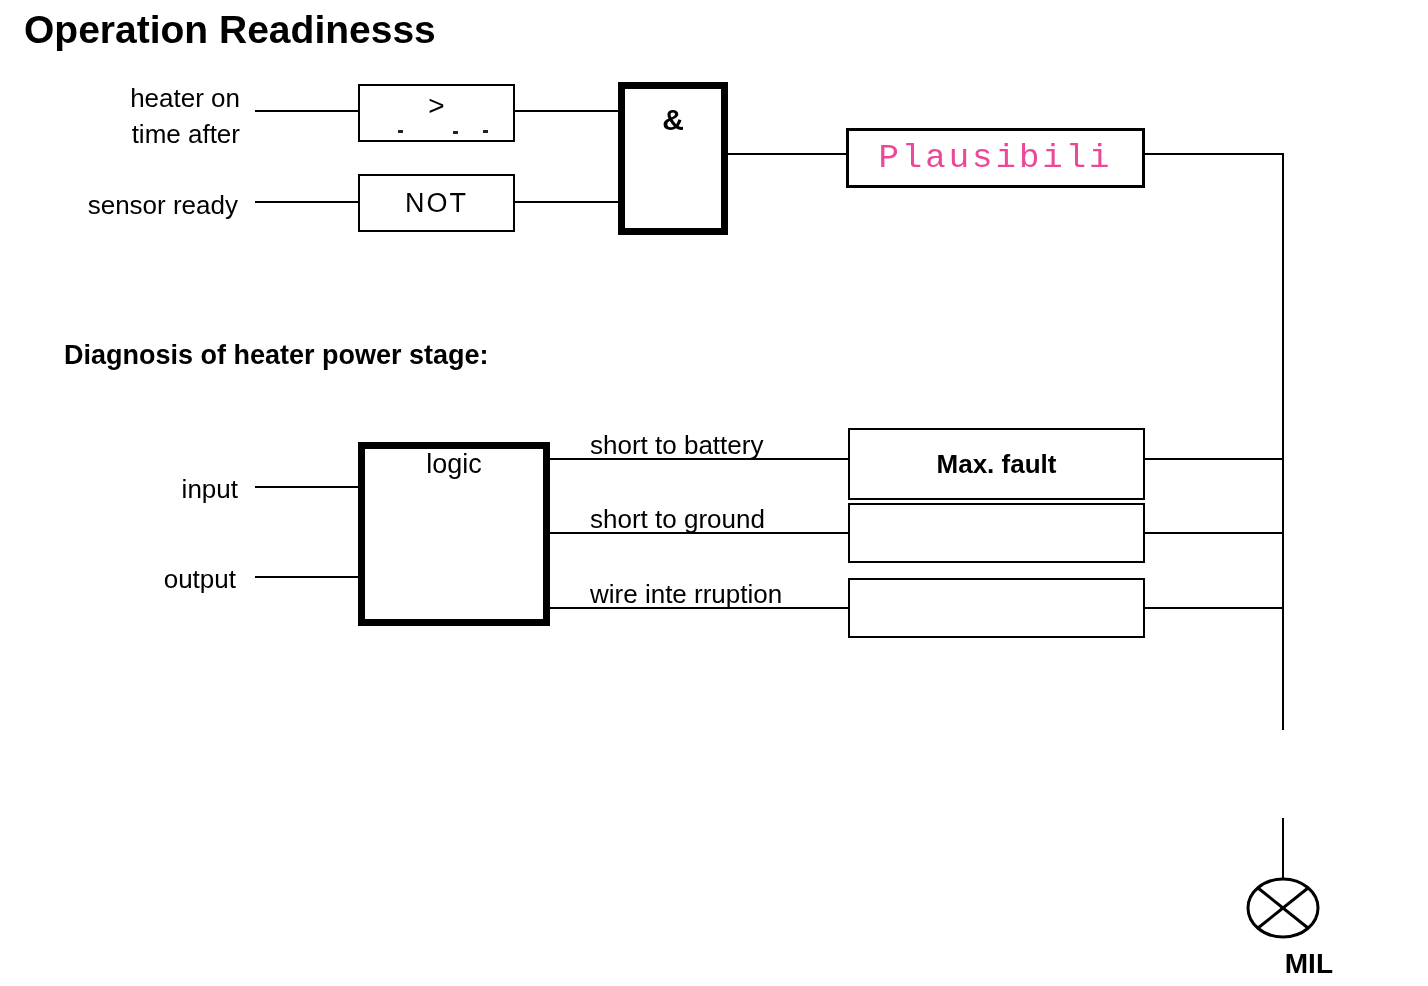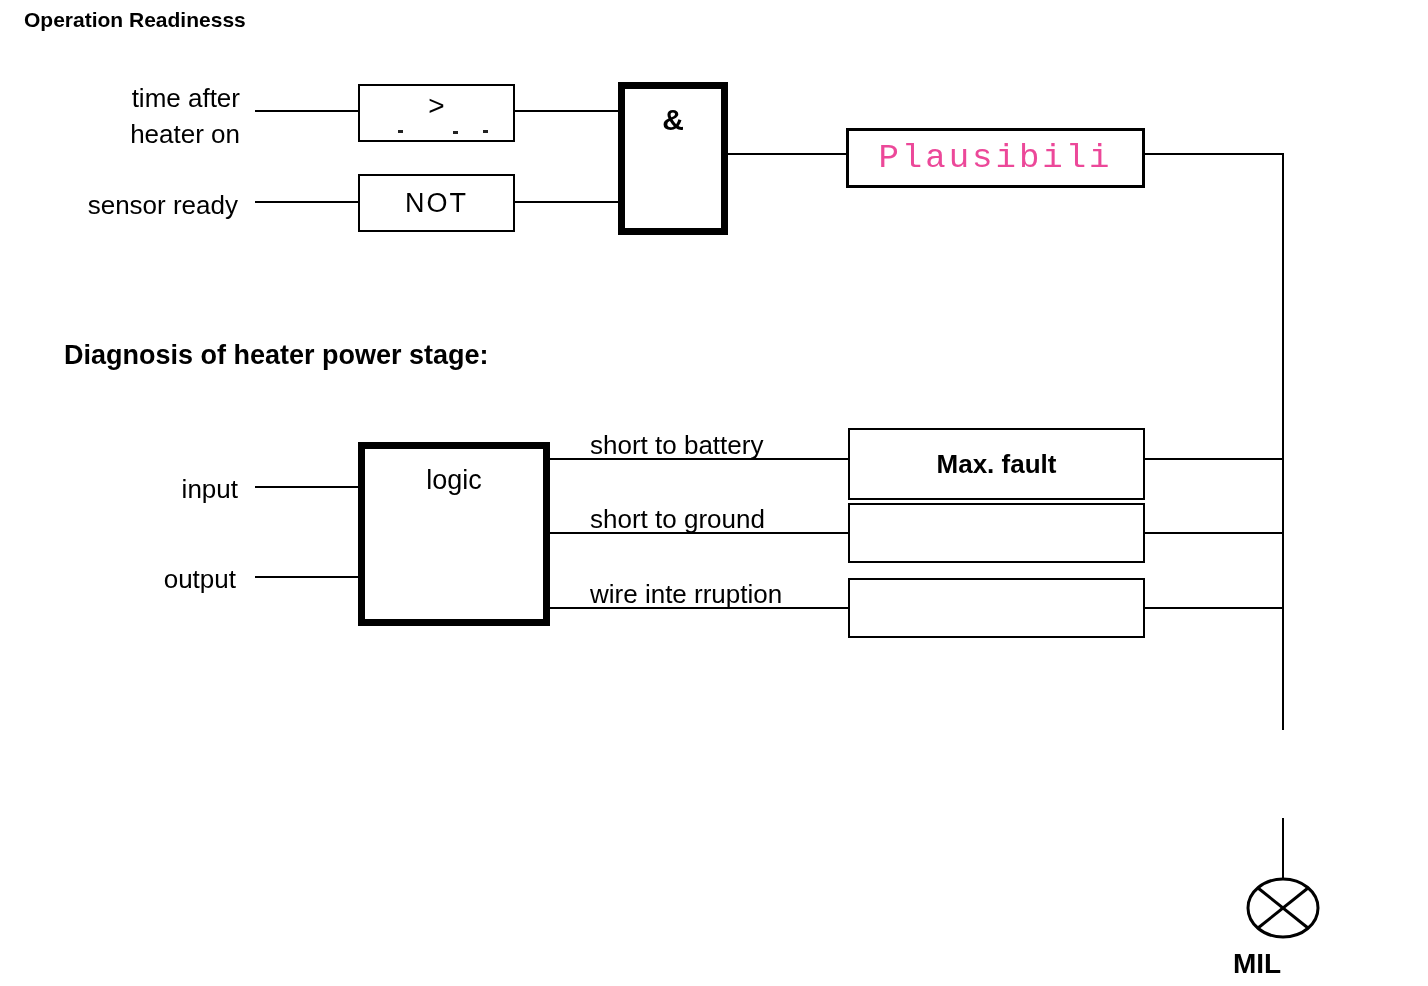--- a/index.html
+++ b/index.html
@@ -7,21 +7,21 @@
     position: relative;
     width: 1428px;
     height: 986px;
     background: #ffffff;
     font-family: "Liberation Sans", sans-serif;
     color: #000000;
     overflow: hidden;
   }
   .title {
     position: absolute;
-    font-size: 21px;
+    font-size: 39px;
     font-weight: bold;
     white-space: nowrap;
   }
   .heading {
     position: absolute;
     font-size: 27px;
     font-weight: bold;
     white-space: nowrap;
   }
   .label {
@@ -41,21 +41,21 @@
     align-items: center;
     justify-content: center;
   }
   .box.top-label { align-items: flex-start; }
   .box.thick { border-width: 7px; }
   .hline { position: absolute; height: 2px; background: #000000; }
   .vline { position: absolute; width: 2px; background: #000000; }
   .gate-symbol { font-size: 30px; font-weight: bold; padding-top: 14px; }
   .threshold-symbol { font-size: 28px; padding-top: 4px; }
   .not-label { font-size: 27px; letter-spacing: 2px; }
-  .logic-label { font-size: 27px; padding-top: 16px; }
+  .logic-label { font-size: 27px; }
   .bold-label { font-size: 26px; font-weight: bold; }
   .plaus-text {
     font-family: "Liberation Mono", monospace;
     font-size: 34px;
     letter-spacing: 3px;
     color: #ec4899;
     white-space: nowrap;
   }
   .fp-text {
     font-size: 26px;
@@ -67,33 +67,33 @@
   .dot {
     position: absolute;
     width: 5px;
     height: 3px;
     background: #222222;
   }
   .mil-label {
     position: absolute;
     font-size: 28px;
     font-weight: bold;
-    text-align: left;
+    text-align: right;
   }
 </style>
 </head>
 <body>
 
 <div id="canvas">
 
   <div class="title" style="left:24px; top:8px;">Operation Readinesss</div>
 
   <div class="label right" style="left:40px; top:80px; width:200px;">
+    <span class="ln">heater on</span>
     <span class="ln">time after</span>
-    <span class="ln">heater on</span>
   </div>
 
   <div class="hline" style="left:255px; top:110px; width:103px;"></div>
 
   <div class="box top-label" style="left:358px; top:84px; width:157px; height:58px;">
     <span class="threshold-symbol">&gt;</span>
     <span class="dot" style="left:38px; top:44px;"></span>
     <span class="dot" style="left:93px; top:45px;"></span>
     <span class="dot" style="left:123px; top:44px;"></span>
   </div>

